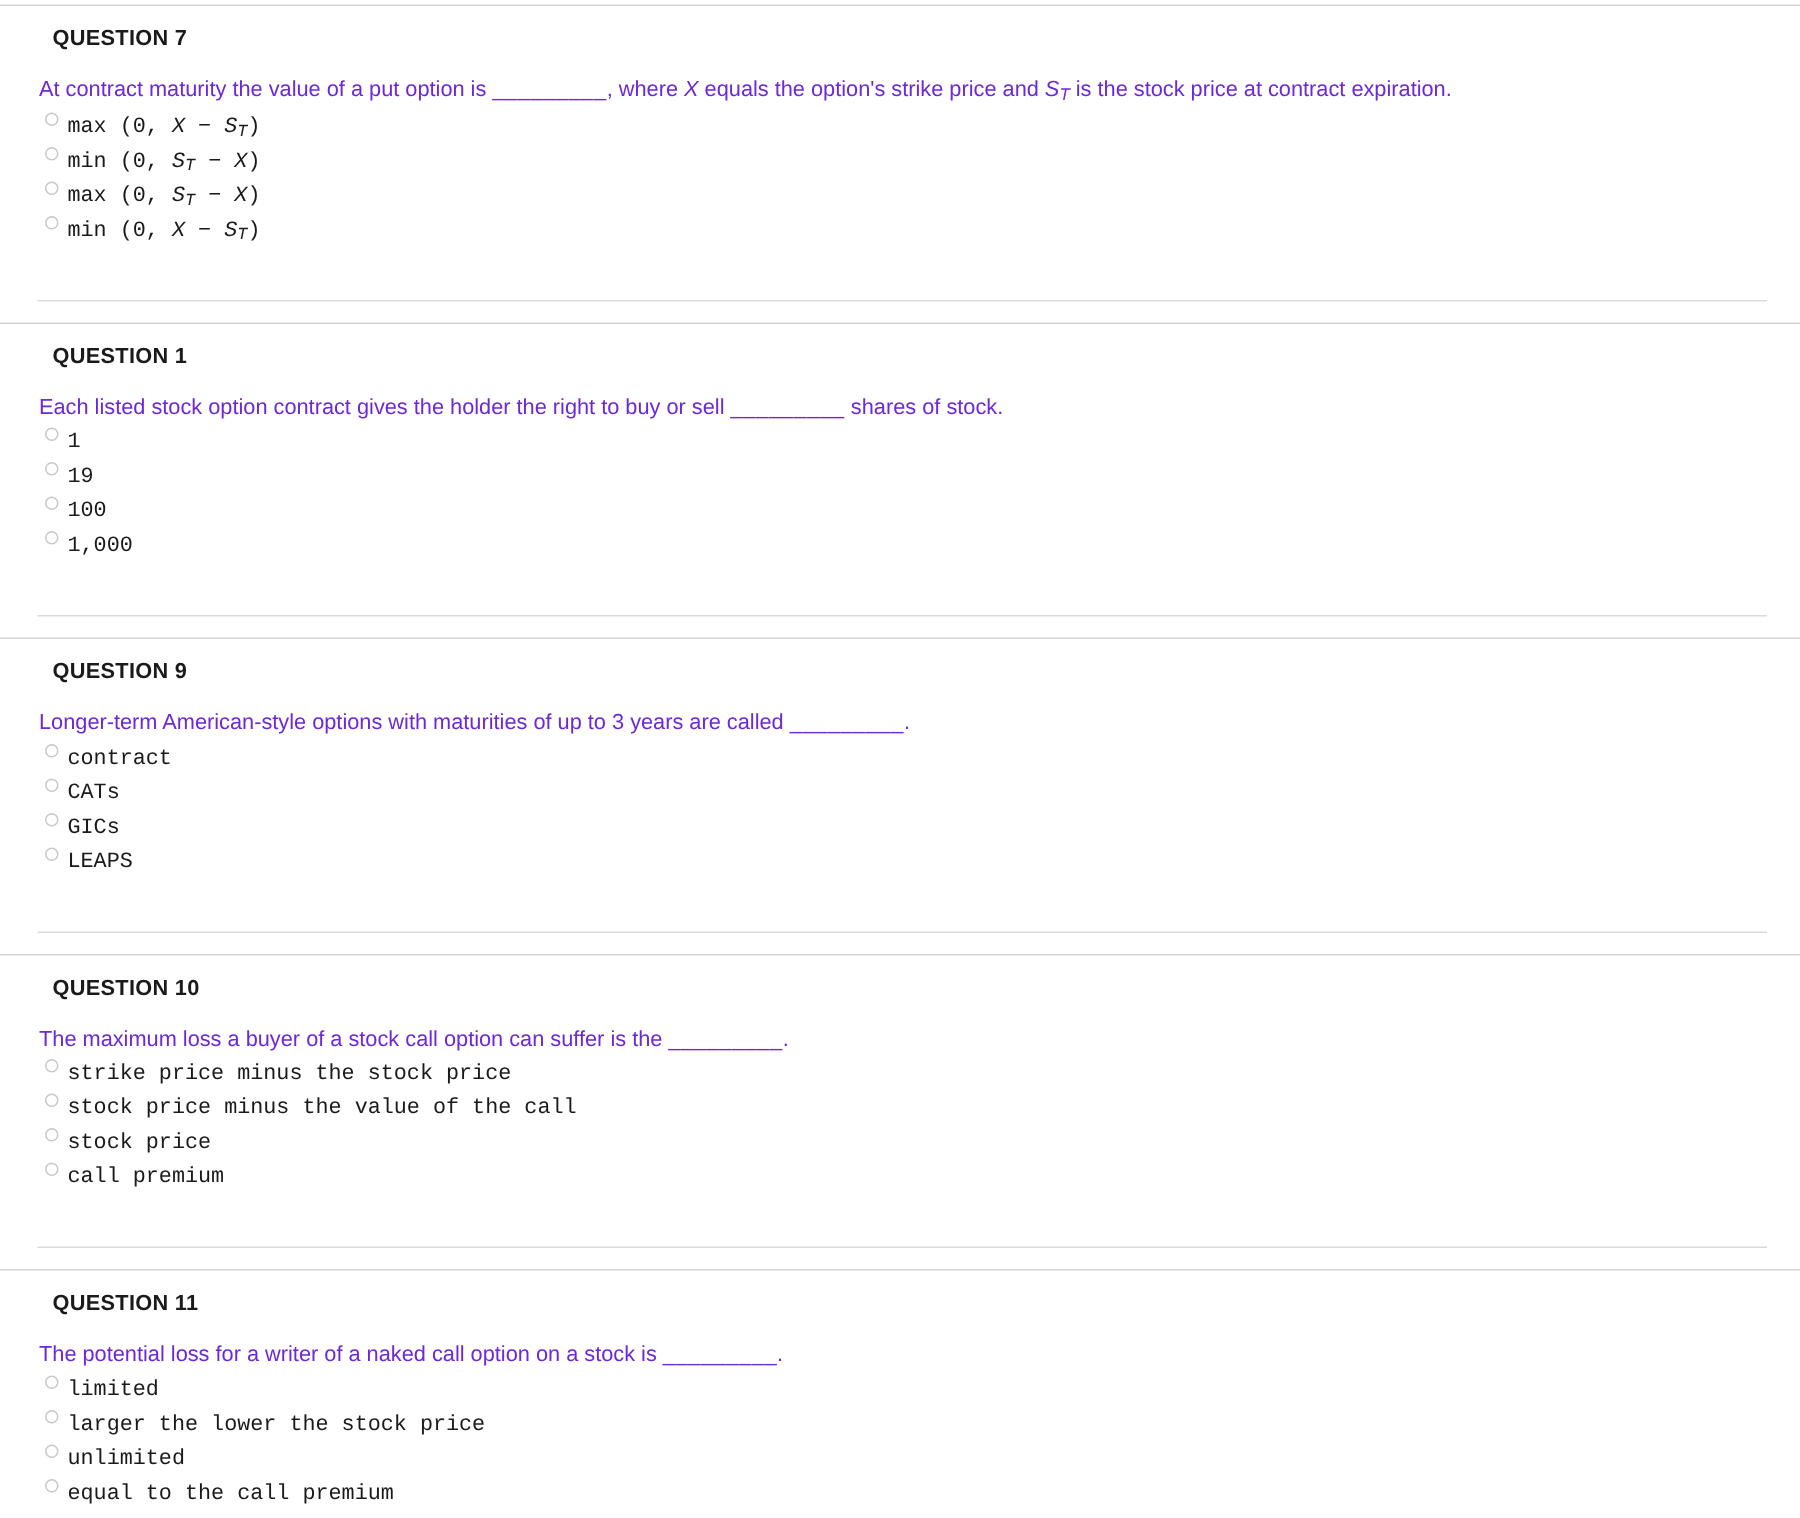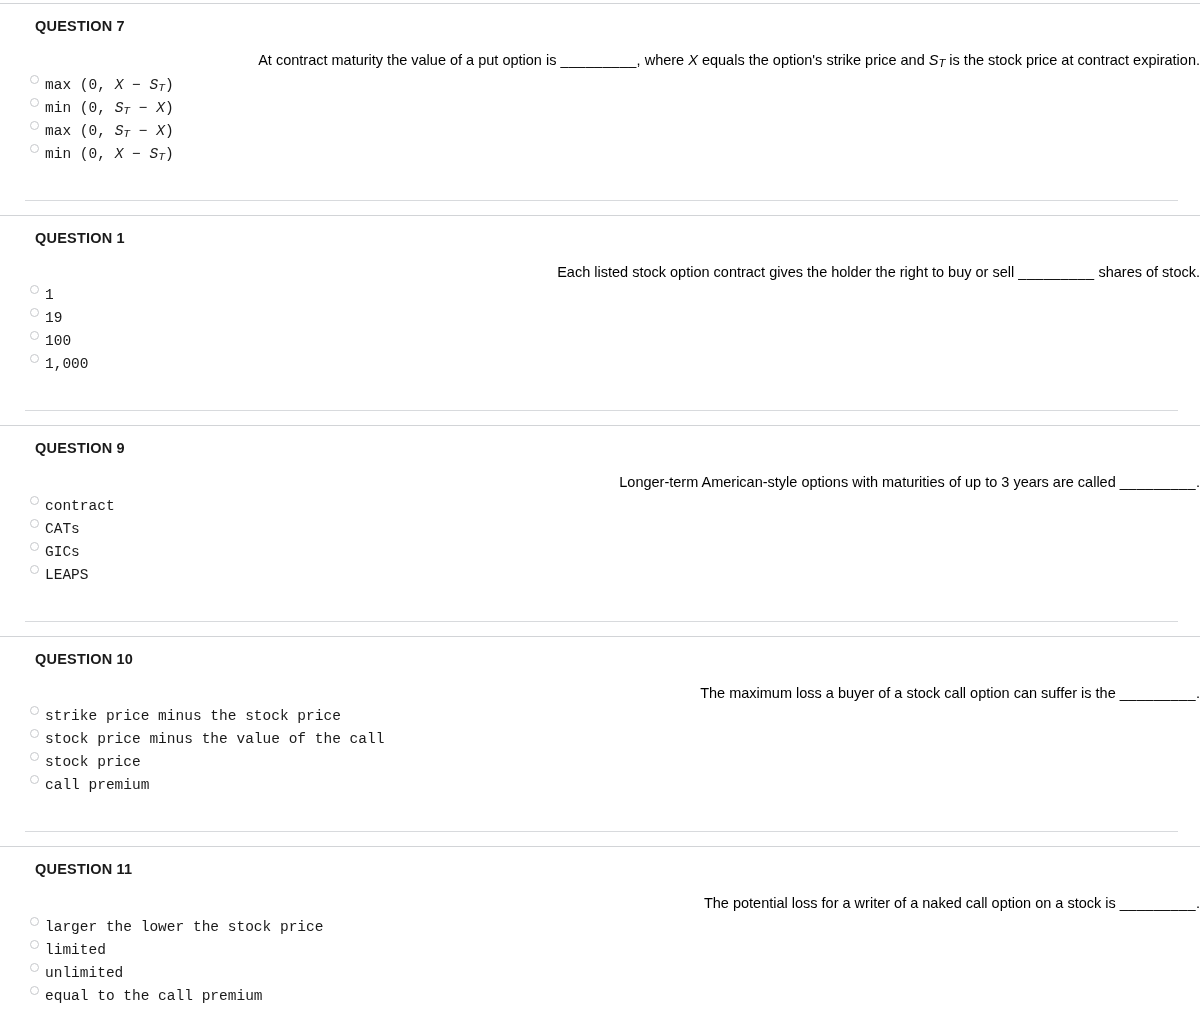--- a/index.html
+++ b/index.html
@@ -48,24 +48,23 @@
     font-weight: bold;
     letter-spacing: .2px;
     color: #1a1a1a;
     margin: 0;
     padding: 14px 0 0 35px;
   }
 
   .q-stem {
     font-size: 14.5px;
     line-height: 1.35;
-    color: #000000;
+    color: #6d28d9;
     margin: 0;
     padding: 17px 0 0 26px;
-    text-align: right;
   }
 
   .blank {
     letter-spacing: .4px;
   }
 
   .var {
     font-style: italic;
   }
   .var sub {
@@ -182,21 +181,21 @@
         </div>
         <div class="block-tail"></div>
         <div class="rule-inset"></div>
       </div>
       <div class="gap-between"></div>
       <div class="rule-full"></div>
       <div class="question-block">
         <div class="q-header">QUESTION 11</div>
         <div class="q-stem">The potential loss for a writer of a naked call option on a stock is <span class="blank">_________</span>.</div>
         <div class="options">
+          <label class="option-row"><span class="radio"></span><span class="option-label">limited</span></label>
           <label class="option-row"><span class="radio"></span><span class="option-label">larger the lower the stock price</span></label>
-          <label class="option-row"><span class="radio"></span><span class="option-label">limited</span></label>
           <label class="option-row"><span class="radio"></span><span class="option-label">unlimited</span></label>
           <label class="option-row"><span class="radio"></span><span class="option-label">equal to the call premium</span></label>
         </div>
         <div class="block-tail"></div>
       </div>
     </div>
 </div>
 
 </body></html>

